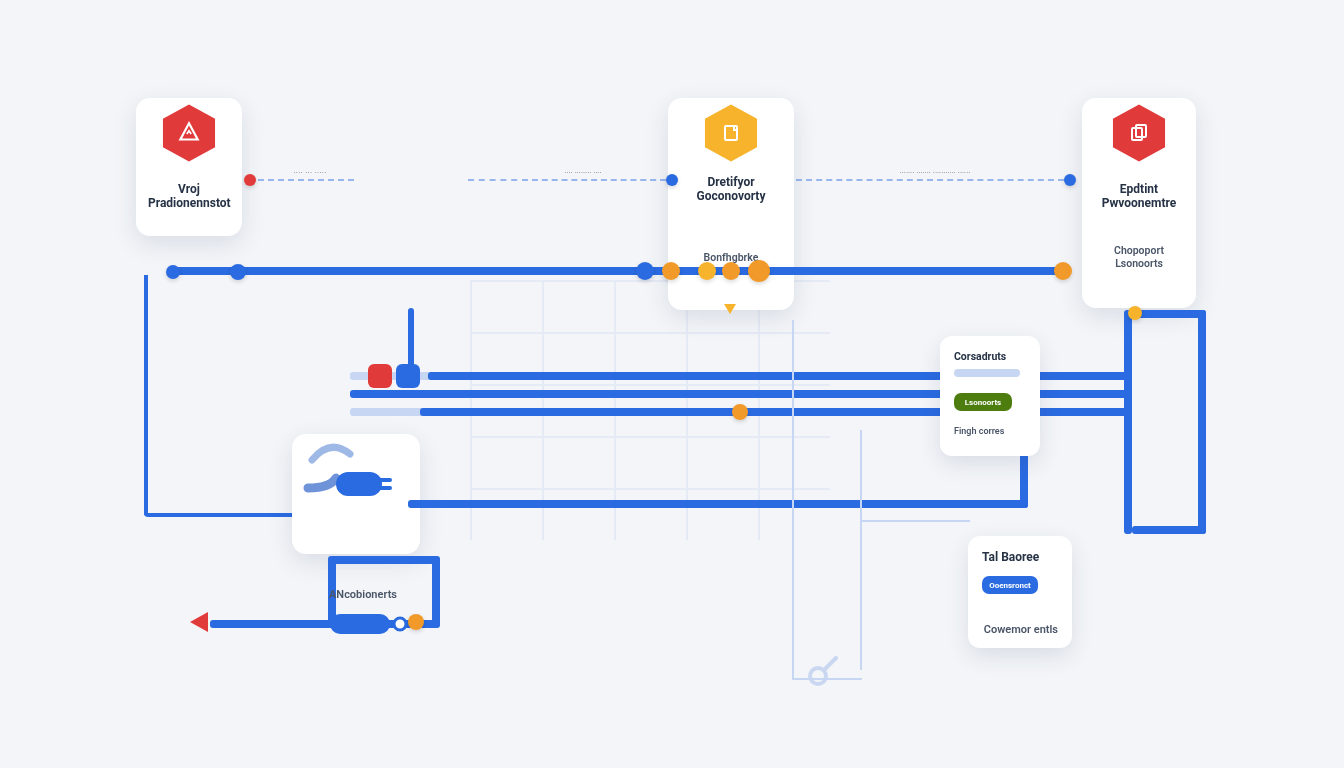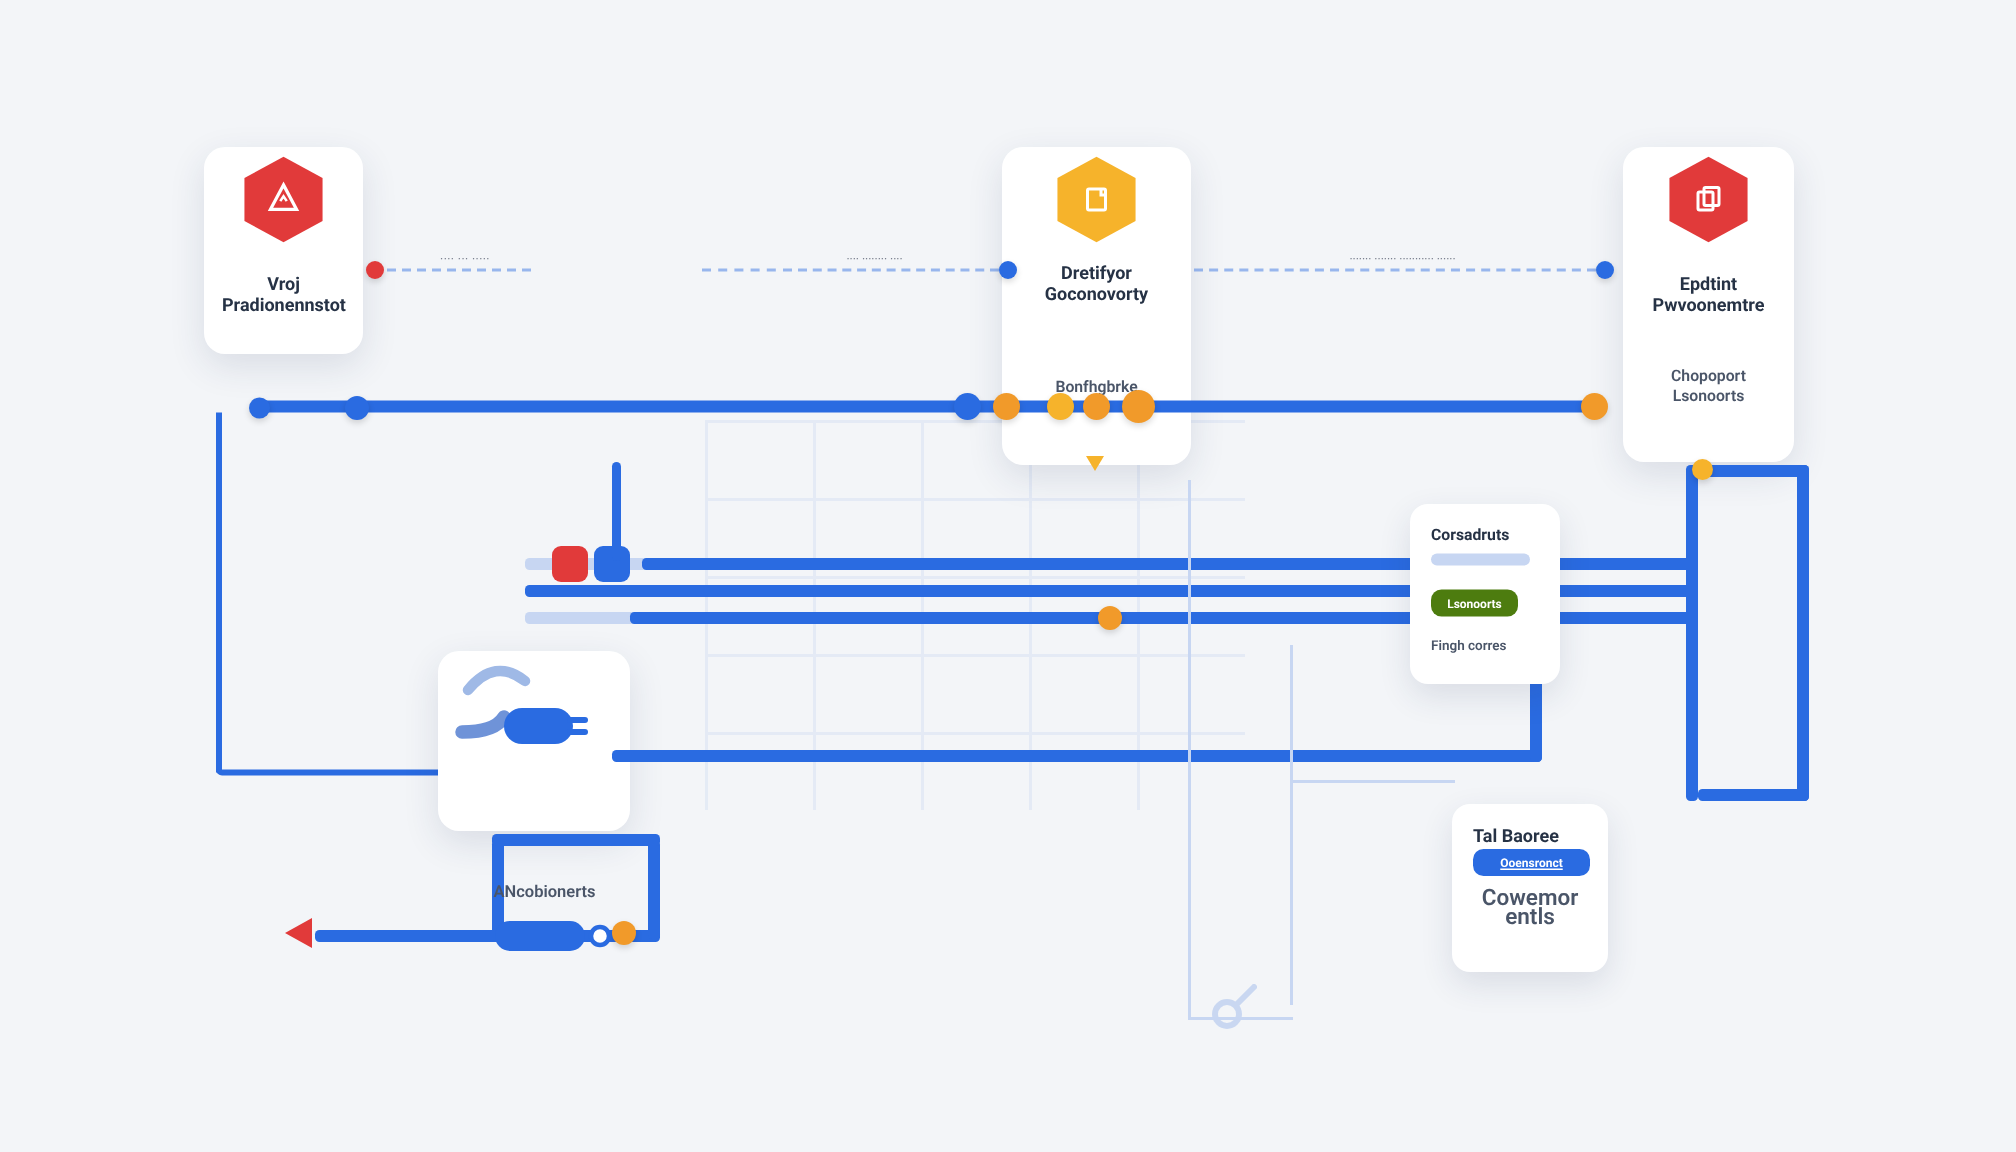--- a/index.html
+++ b/index.html
@@ -173,24 +173,24 @@
     <div class="lbl sm" style="text-align:left;font-weight:700;color:#263245;">Corsadruts</div>
     <div class="pill faint" style="position:relative;left:0;top:6px;width:66px;height:8px;"></div>
     <div class="btn orange" style="margin-top:22px;width:58px;">
         <span>Lsonoorts</span>
       </div>
     <div class="lbl sm" style="text-align:left;margin-top:14px;font-size:9px;">Fingh corres</div>
   </div>
 
   <div class="panel" style="left:968px;top:536px;width:104px;height:112px;">
     <div class="lbl" style="text-align:left;font-size:12px;">Tal Baoree</div>
-    <div class="btn blue" style="margin-top:2px;width:78px;text-decoration:underline;">
+    <div class="btn blue" style="margin-top:12px;width:56px;">
         <span>Ooensronct</span>
       </div>
-    <div class="lbl sm" style="text-align:center;margin-top:8px;font-size:15px;">Cowemor entls</div>
+    <div class="lbl sm" style="text-align:right;margin-top:29px;font-size:11px;">Cowemor entls</div>
   </div>
 
 
 
   <svg style="position:absolute;left:804px;top:650px;opacity:.35;" width="40" height="40" viewBox="0 0 40 40">
     <circle cx="14" cy="26" r="8" fill="none" stroke="#7ea2e6" stroke-width="4"></circle>
     <path d="M20 20 l12 -12" stroke="#7ea2e6" stroke-width="4" stroke-linecap="round"></path>
   </svg>
 
   <div class="thin faint" style="left:792px;top:320px;width:2px;height:360px;"></div>

